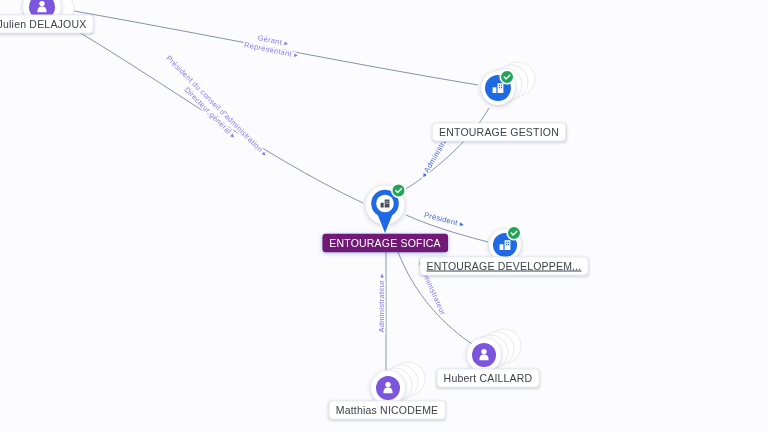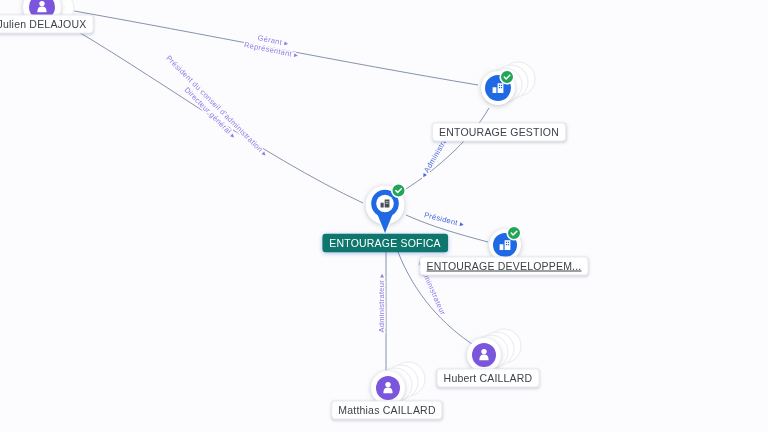--- a/index.html
+++ b/index.html
@@ -124,18 +124,18 @@
           <g>
             <circle cy="-3.4" r="2.7" fill="#ffffff"></circle>
             <path d="M -4.6 5.2 C -4.6 0.6 -2.4 -0.4 0 -0.4 C 2.4 -0.4 4.6 0.6 4.6 5.2 Z" fill="#ffffff"></path>
           </g>
         </g>
       </g>
     </svg>
   <div id="labels">
       <div class="pill" style="left: 42px; top: 24px; background: rgb(255, 255, 255); color: rgb(61, 66, 73);">Julien DELAJOUX</div>
       <div class="pill" style="left: 499px; top: 111px; background: rgb(255, 255, 255); color: rgb(61, 66, 73); margin-top: 21px;">ENTOURAGE GESTION</div>
-      <div class="pill selected" style="left: 385px; top: 243px; background: #0f766e; color: rgb(255, 255, 255);">ENTOURAGE SOFICA</div>
+      <div class="pill selected" style="left: 385px; top: 243px; background: #701a75; color: rgb(255, 255, 255);">ENTOURAGE SOFICA</div>
       <div class="pill" style="left: 504px; top: 266px; background: rgb(255, 255, 255); color: rgb(61, 66, 73); text-decoration: underline;">ENTOURAGE DEVELOPPEM...</div>
       <div class="pill" style="left: 488px; top: 378px; background: rgb(255, 255, 255); color: rgb(61, 66, 73);">Hubert CAILLARD</div>
-      <div class="pill" style="left: 387px; top: 410px; background: rgb(255, 255, 255); color: rgb(61, 66, 73);">Matthias CAILLARD</div>
+      <div class="pill" style="left: 387px; top: 410px; background: rgb(255, 255, 255); color: rgb(61, 66, 73);">Matthias NICODEME</div>
     </div>
 </div>
 
 </body></html>

